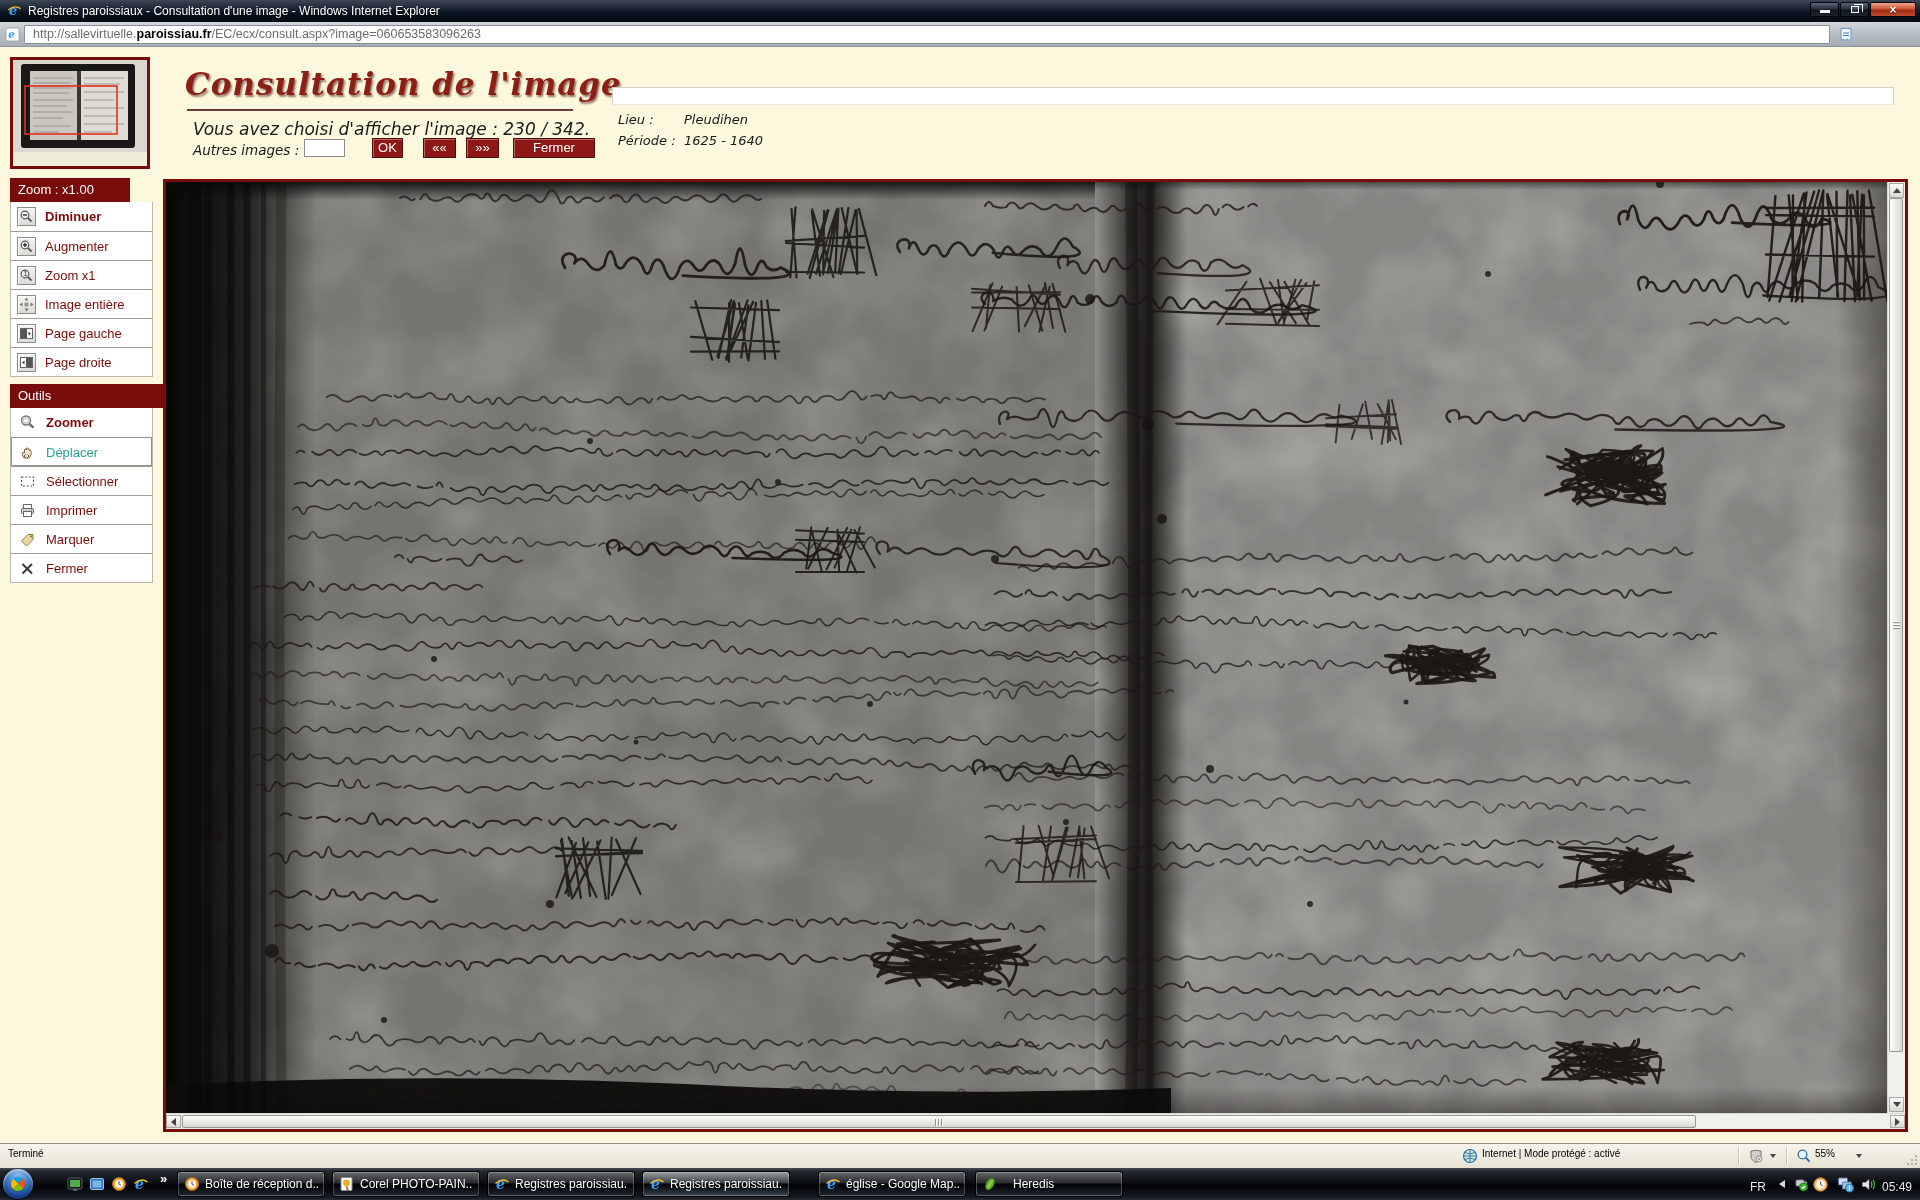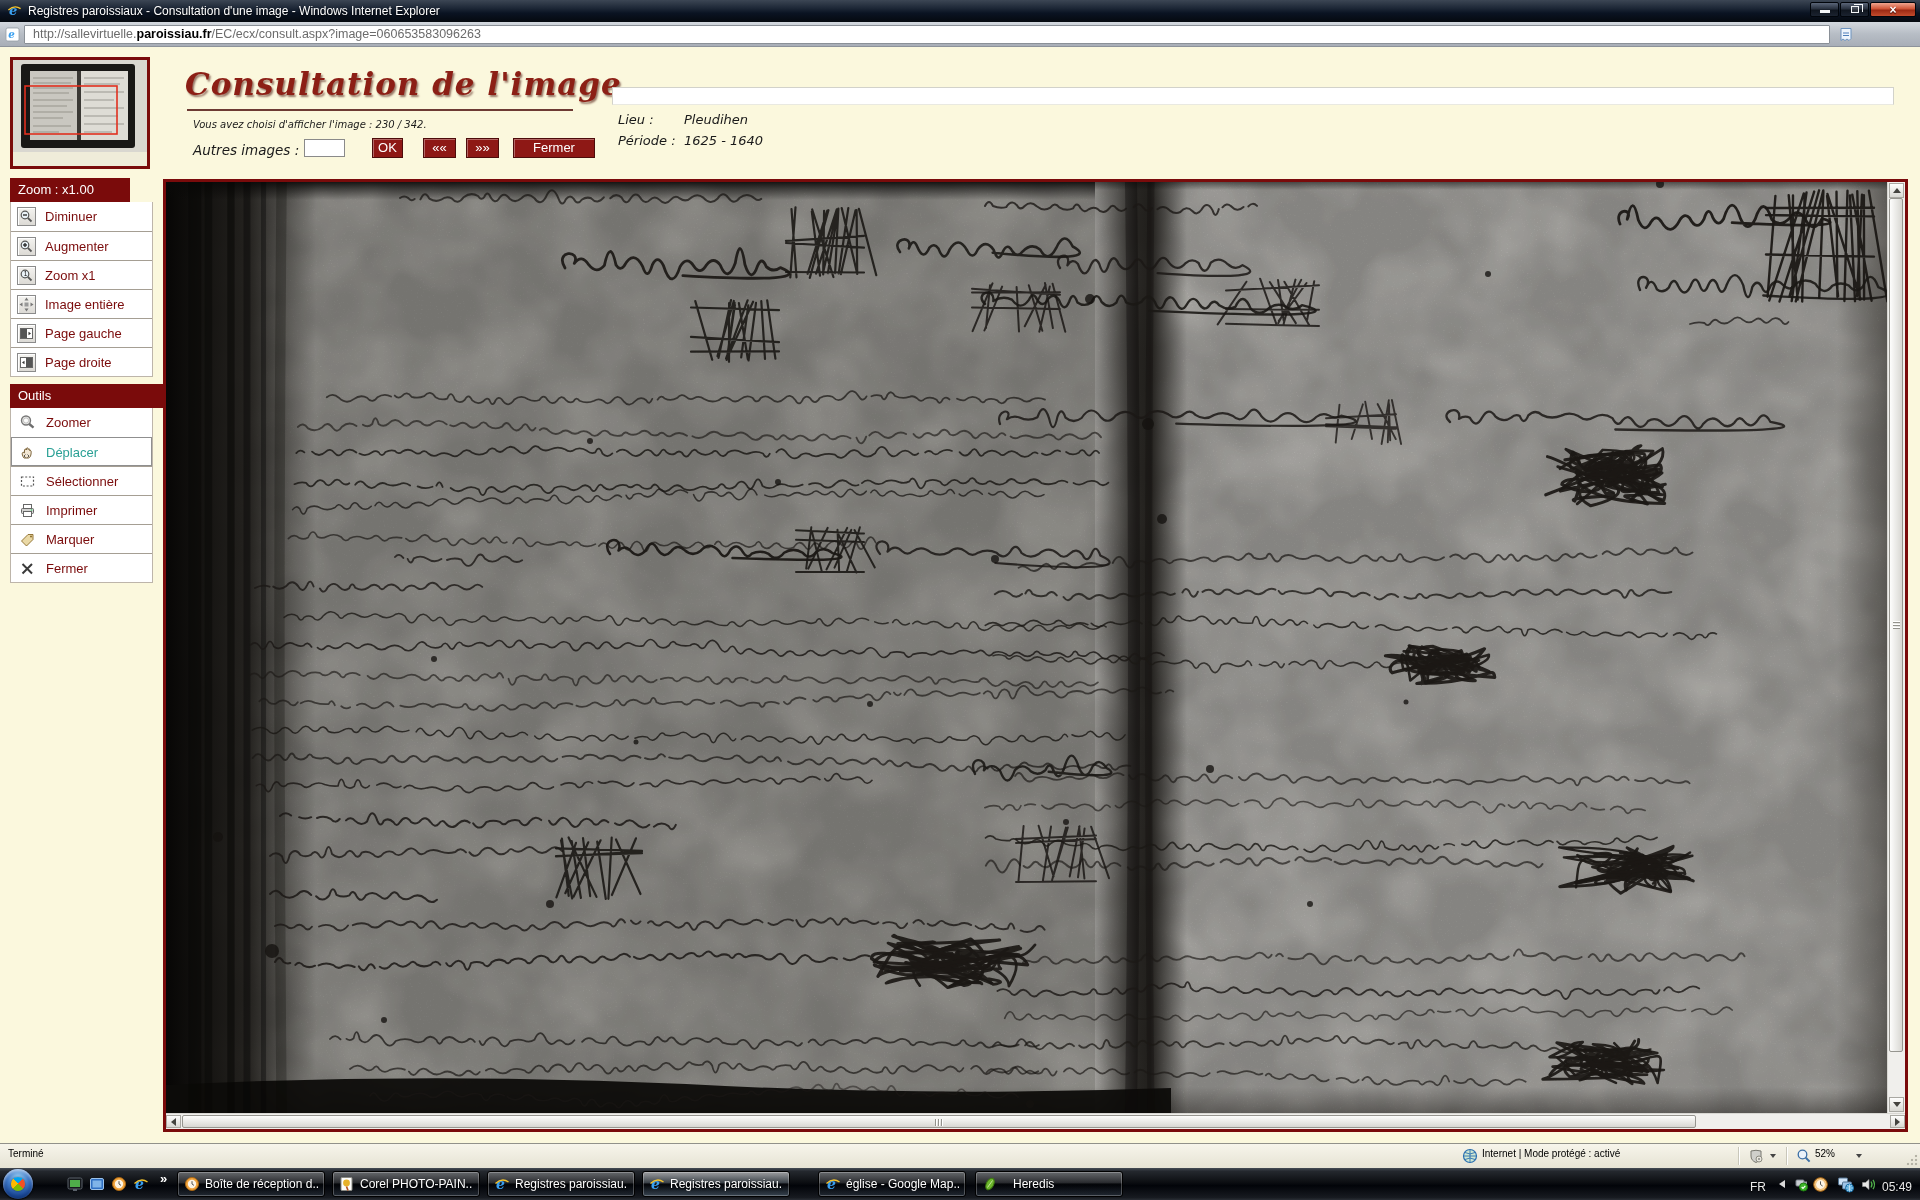--- a/index.html
+++ b/index.html
@@ -37,34 +37,34 @@
   
   .page{left:0;top:47px;width:1920px;height:1096px;background:#fbf8dd;}
 
   
   .thumbbox{left:10px;top:57px;width:140px;height:112px;border:3px solid #7a0b0b;background:#f2efdc;}
 
   
   .panel{width:143px;background:#fff;border:1px solid #bdb5aa;border-top:none;}
   .phead{height:24px;background:#7a0b0b;color:#fff;font-size:13px;line-height:24px;padding-left:8px;}
   .pitem{height:29px;display:flex;align-items:center;padding-left:6px;border-top:1px solid #a59e93;background:#fff;}
-  .pitem:first-child{border-top:none;}
+  .pitem:first-child{border-top:none;font-weight:bold;}
   .pitem .lbl{margin-left:9px;font-size:13px;color:#7a0b0b;white-space:nowrap;}
   .zicon{width:19px;height:19px;border:1px solid #8b8b8b;background:linear-gradient(180deg,#f4f3f0,#dcdad5);
     box-shadow:inset 1px 1px 0 #fff;display:flex;align-items:center;justify-content:center;flex:0 0 auto;}
   .ticon{width:20px;height:19px;display:flex;align-items:center;justify-content:center;flex:0 0 auto;}
   .tool-item.active{outline:1px solid #8f8f8f;outline-offset:-1px;}
   .tool-item.active .lbl{color:#2aa095;}
 
   
   .scripttitle{left:185px;top:66px;font-family:"DejaVu Serif",serif;font-style:italic;font-weight:bold;
     font-size:31px;color:#8c1f15;letter-spacing:1px;text-shadow:1.5px 1.5px 2px rgba(70,12,6,.55);white-space:nowrap;}
   .titlerule{left:187px;top:109px;width:386px;height:2px;background:#6d3a33;}
   .it{font-family:"DejaVu Sans",sans-serif;font-style:italic;}
-  .choice{left:193px;top:119px;font-size:10px;color:#1a1a1a;white-space:nowrap;}
+  .choice{left:193px;top:119px;font-size:17px;color:#1a1a1a;white-space:nowrap;}
   .autres{left:193px;top:142px;font-size:13.5px;color:#1a1a1a;white-space:nowrap;}
   .numinput{left:304px;top:139px;width:41px;height:18px;border:1px solid #8a8a8a;background:#fff;font-size:12px;padding:0 2px;}
   .rbtn{position:absolute;top:138px;height:20px;background:#8e1815;color:#fff;border:1px solid #4d0c0a;
     box-shadow:inset 1px 1px 0 rgba(255,255,255,.35);font-size:13px;text-align:center;line-height:18px;
     font-family:"Liberation Sans",sans-serif;cursor:pointer;padding:0;}
   .whitestrip{left:612px;top:87px;width:1282px;height:18px;background:#fff;border:1px solid #d2d2ca;border-bottom-color:#e9e9e1;}
   .meta{font-size:13px;color:#1a1a1a;white-space:nowrap;}
 
   
   .viewer{left:163px;top:179px;width:1745px;height:953px;border:3px solid #7a0b0b;background:#d6d4cf;}
@@ -519,21 +519,21 @@
     <path d="M3 3 Q8 1.5 13 3 L13 8 Q13 12.5 8 14.5 Q3 12.5 3 8 Z" fill="#cfcfcb" stroke="#77776f"></path>
     <circle cx="11" cy="11" r="3" fill="#e8e6dd" stroke="#8a8a80"></circle>
       <path d="M10 11 h2 M11 10 v2" stroke="#777" stroke-width=".8"></path>
   </svg>
   <span class="abs caret" style="left:1770px;top:10px;"></span>
   <span class="sdiv" style="left:1786px;"></span>
   <svg class="abs" style="left:1796px;top:4px;" width="16" height="16" viewBox="0 0 16 16">
     <circle cx="6.5" cy="6.5" r="4.3" fill="#eaf2fa" stroke="#3a6ea5" stroke-width="1.3"></circle>
     <line x1="9.8" y1="9.8" x2="13.6" y2="13.6" stroke="#3a6ea5" stroke-width="2"></line>
   </svg>
-  <span class="abs" style="left:1815px;top:4px;">52%</span>
+  <span class="abs" style="left:1815px;top:4px;">55%</span>
   <span class="abs caret" style="left:1856px;top:10px;"></span>
   <span class="grip"></span>
 </div>
 
 <div class="abs taskbar">
   <div class="orb">
       <span class="orbflag"></span>
     </div>
 </div>
 <span class="ql" style="left:66px;">

